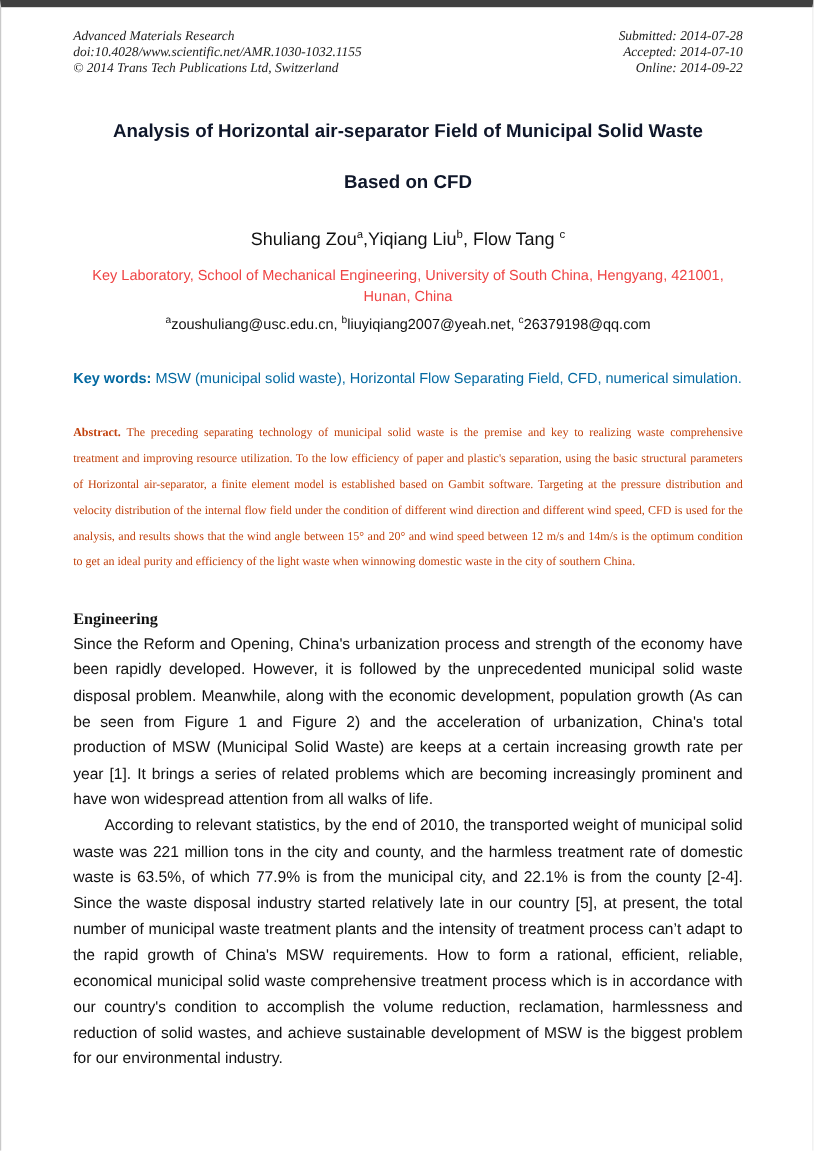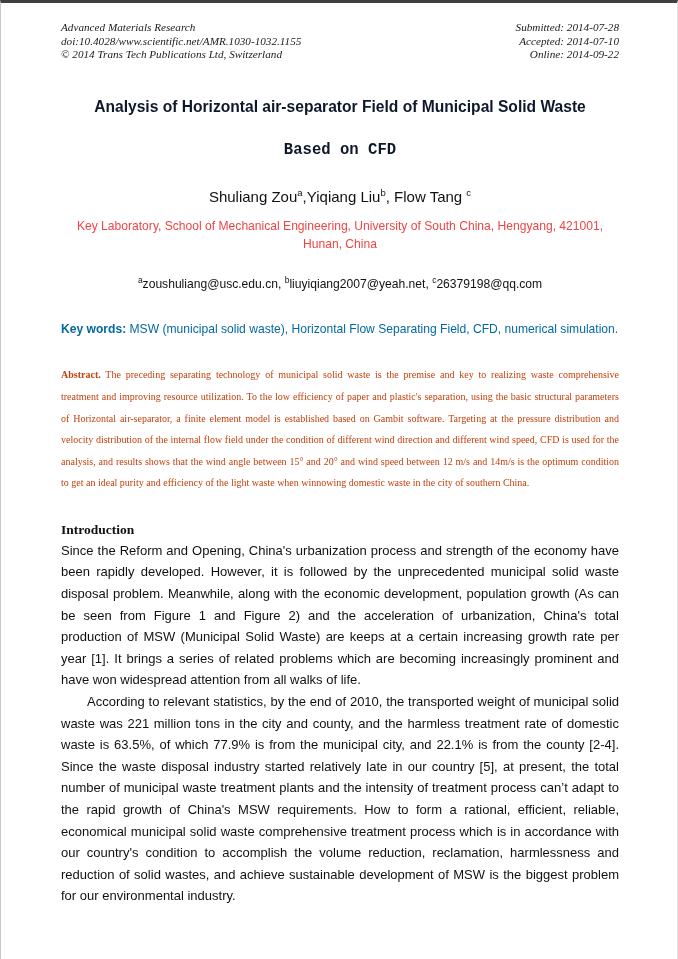--- a/index.html
+++ b/index.html
@@ -8,21 +8,21 @@
     background: #ffffff;
   }
   .page {
     position: relative;
     width: 678px;
     height: 959px;
     background: #ffffff;
     box-sizing: border-box;
     border-left: 1px solid #c9c9c9;
     border-right: 1px solid #e8e8e8;
-    border-top: 3px solid #404040;
+    border-top: 6px solid #404040;
     overflow: hidden;
   }
   .content {
     position: absolute;
     left: 60px;
     top: 0;
     width: 558px;
   }
 
   
@@ -43,21 +43,21 @@
 
   
   .title-block {
     margin-top: 36px;
     text-align: center;
     font-family: "Liberation Sans", "DejaVu Sans", sans-serif;
     font-weight: bold;
     font-size: 15.6px;
     color: #0f172a;
   }
-  .title-line-2 { margin-top: 25px; font-family: Liberation Mono, monospace; }
+  .title-line-2 { margin-top: 25px; }
 
   
   .authors {
     margin-top: 28px;
     text-align: center;
     font-family: "Liberation Sans", "DejaVu Sans", sans-serif;
     font-size: 15px;
     color: #111;
   }
   .authors sup { font-size: 9.5px; vertical-align: super; }
@@ -65,21 +65,21 @@
   
   .affiliation {
     margin-top: 12px;
     text-align: center;
     font-family: "Liberation Sans", "DejaVu Sans", sans-serif;
     font-size: 12.1px;
     line-height: 18px;
     color: #ef4444;
   }
   .emails {
-    margin-top: 18px;
+    margin-top: 1px;
     text-align: center;
     font-family: "Liberation Sans", "DejaVu Sans", sans-serif;
     font-size: 12.1px;
     line-height: 18px;
     color: #111;
   }
   .emails sup, .affiliation sup { font-size: 8.5px; vertical-align: super; }
 
   
   .keywords {
@@ -157,18 +157,18 @@
     </div>
 
     <div class="keywords">
       <b>Key words:</b><span> MSW (municipal solid waste), Horizontal Flow Separating Field, CFD, numerical simulation.</span>
     </div>
 
     <div class="abstract">
       <b>Abstract.</b><span> The preceding separating technology of municipal solid waste is the premise and key to realizing waste comprehensive treatment and improving resource utilization. To the low efficiency of paper and plastic's separation, using the basic structural parameters of Horizontal air-separator, a finite element model is established based on Gambit software. Targeting at the pressure distribution and velocity distribution of the internal flow field under the condition of different wind direction and different wind speed, CFD is used for the analysis, and results shows that the wind angle between 15° and 20° and wind speed between 12 m/s and 14m/s is the optimum condition to get an ideal purity and efficiency of the light waste when winnowing domestic waste in the city of southern China.</span>
     </div>
 
-    <div class="section-heading">Introduction</div>
+    <div class="section-heading">Engineering</div>
     <div class="body-para">Since the Reform and Opening, China's urbanization process and strength of the economy have been rapidly developed. However, it is followed by the unprecedented municipal solid waste disposal problem. Meanwhile, along with the economic development, population growth (As can be seen from Figure 1 and Figure 2) and the acceleration of urbanization, China's total production of MSW (Municipal Solid Waste) are keeps at a certain increasing growth rate per year [1]. It brings a series of related problems which are becoming increasingly prominent and have won widespread attention from all walks of life.</div>
     <div class="body-para indent">According to relevant statistics, by the end of 2010, the transported weight of municipal solid waste was 221 million tons in the city and county, and the harmless treatment rate of domestic waste is 63.5%, of which 77.9% is from the municipal city, and 22.1% is from the county [2-4]. Since the waste disposal industry started relatively late in our country [5], at present, the total number of municipal waste treatment plants and the intensity of treatment process can’t adapt to the rapid growth of China's MSW requirements. How to form a rational, efficient, reliable, economical municipal solid waste comprehensive treatment process which is in accordance with our country's condition to accomplish the volume reduction, reclamation, harmlessness and reduction of solid wastes, and achieve sustainable development of MSW is the biggest problem for our environmental industry.</div>
 
   </div>
 </div>
 
 </body></html>

